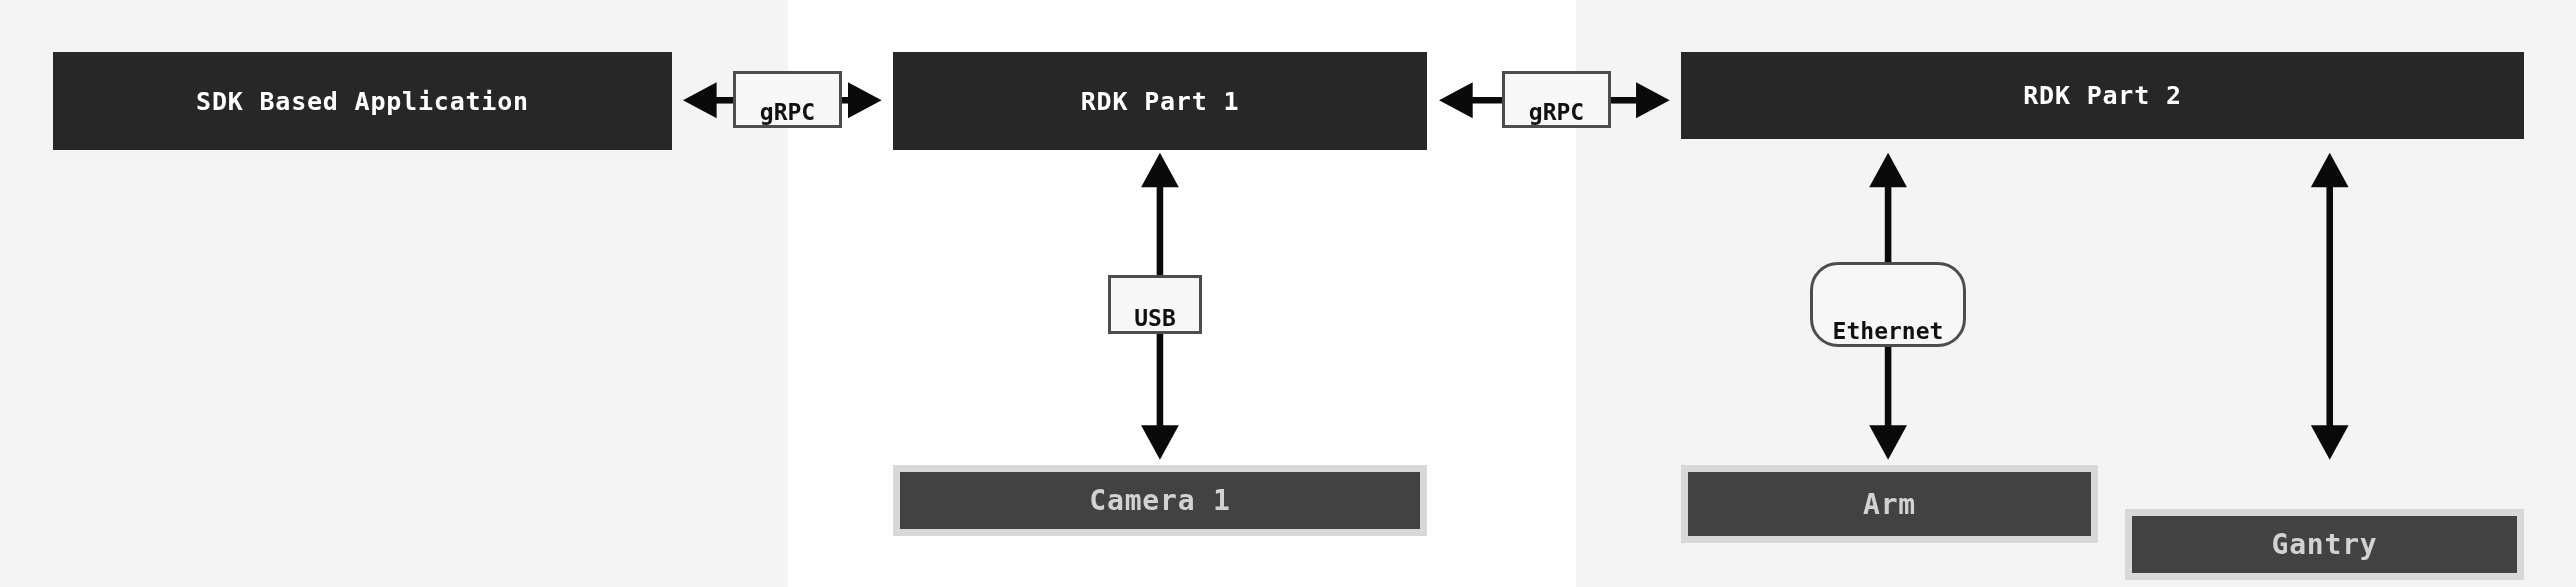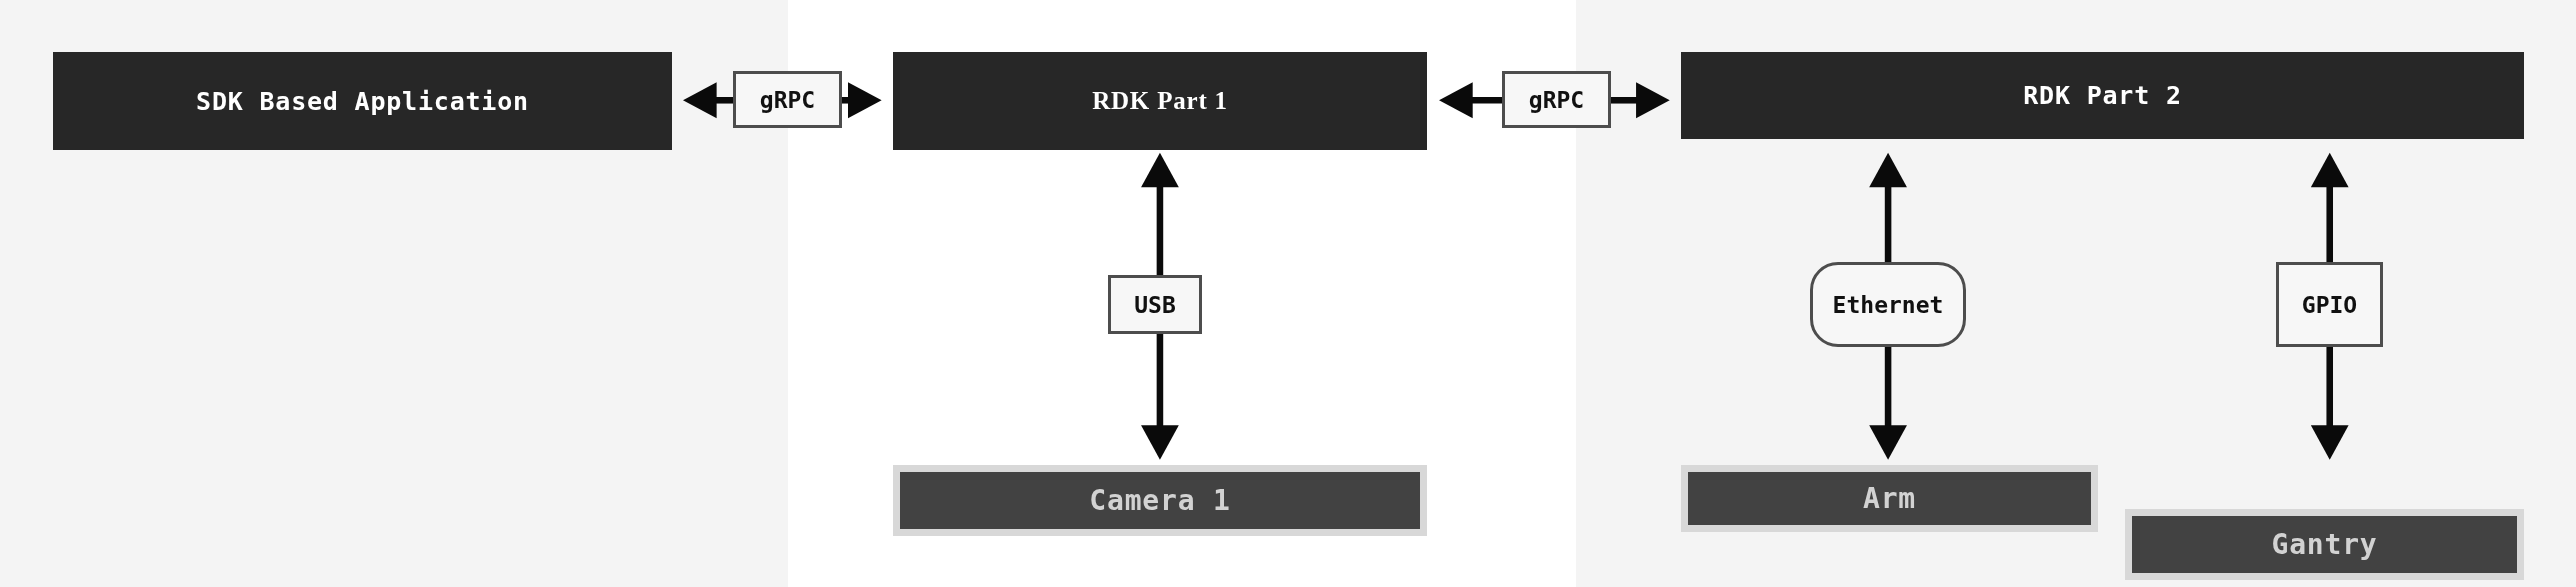--- a/index.html
+++ b/index.html
@@ -12,39 +12,39 @@
   .panel.right { left:1576px; width:1000px; }
 
   svg.arrows { position:absolute; left:0; top:0; width:2576px; height:588px; z-index:1; }
   svg.arrows line    { stroke:#0a0a0a; stroke-width:8px; }
   svg.arrows polygon { fill:#0a0a0a; }
 
   .node-dark { position:absolute; z-index:2; background:#272727; color:#ffffff;
                display:flex; align-items:center; justify-content:center;
                font-weight:bold; font-size:25px; letter-spacing:0.8px; }
   #node-sdk  { left:53px;   top:52px; width:619px;  height:98px; }
-  #node-rdk1 { left:893px; top:52px; width:534px;  height:98px;font-family:Liberation Serif, serif; }
+  #node-rdk1 { left:893px; top:52px; width:534px;  height:98px; }
   #node-rdk2 { left:1681px; top:52px; width:843px; height:87px; }
 
   .label-box { position:absolute; z-index:3; background:#f7f7f7;
                border:3.3px solid #4d4d4d; color:#111111;
-               display:flex; align-items:center; justify-content:center;
+               display:flex; align-items:flex-end; justify-content:center;
                font-weight:bold; font-size:23px; }
   #label-grpc1    { left:733px;  top:71px;  width:109px; height:57px;  }
   #label-grpc2    { left:1502px; top:71px;  width:109px; height:57px;  }
   #label-usb      { left:1108px; top:275px; width:94px; height:59px;  }
   #label-ethernet { left:1810px; top:262px; width:156px; height:85px;border-radius:28px; }
   #label-gpio     { left:2276px; top:262px; width:107px; height:85px; }
 
   .device-box { position:absolute; z-index:2; background:#424242;
                 border:7.4px solid #d8d8d8; color:#d2d2d2;
                 display:flex; align-items:center; justify-content:center;
                 font-weight:bold; font-size:28px; letter-spacing:0.8px; }
   #device-camera1 { left:893px; top:465px; width:534px; height:71px;align-items:center; }
-  #device-arm     { left:1681px; top:465px; width:417px; height:67px; }
+  #device-arm     { left:1681px; top:465px; width:417px; height:78px; }
   #device-gantry  { left:2125px; top:465px; width:399px; height:71px;margin-top:44px; }
 </style>
 </head>
 <body>
 
 <div class="stage">
 
   <div class="panel left"></div>
   <div class="panel right"></div>
 
@@ -102,23 +102,20 @@
   </div>
   <div class="label-box" id="label-grpc2">
     <span>gRPC</span>
   </div>
   <div class="label-box" id="label-usb">
     <span>USB</span>
   </div>
   <div class="label-box" id="label-ethernet">
     <span>Ethernet</span>
   </div>
-  <div class="label-box" id="label-gpio">
-    <span>GPIO</span>
-  </div>
 
   <div class="device-box" id="device-camera1">
     <span>Camera 1</span>
   </div>
   <div class="device-box" id="device-arm">
     <span>Arm</span>
   </div>
   <div class="device-box" id="device-gantry">
     <span>Gantry</span>
   </div>

